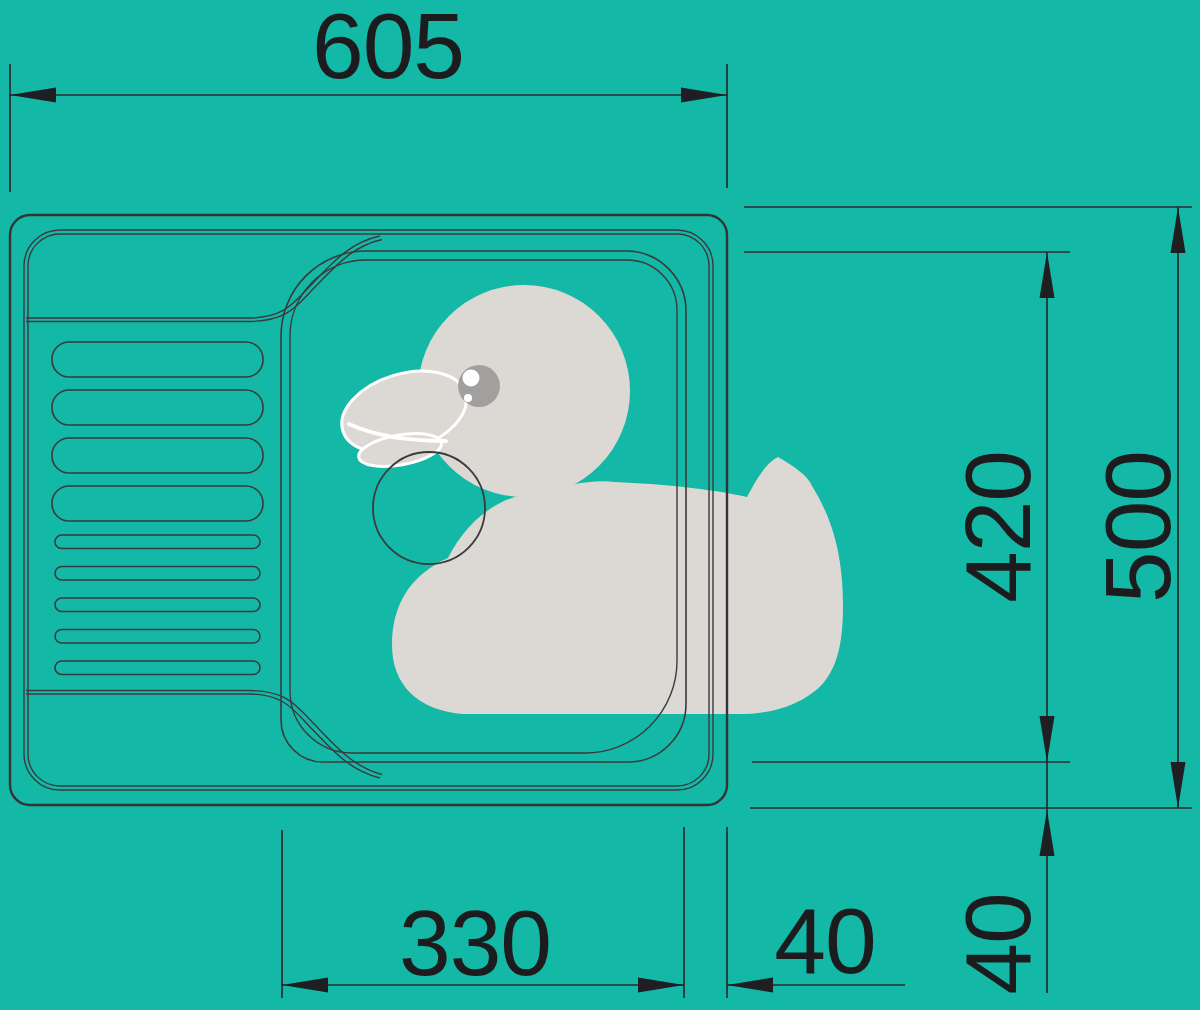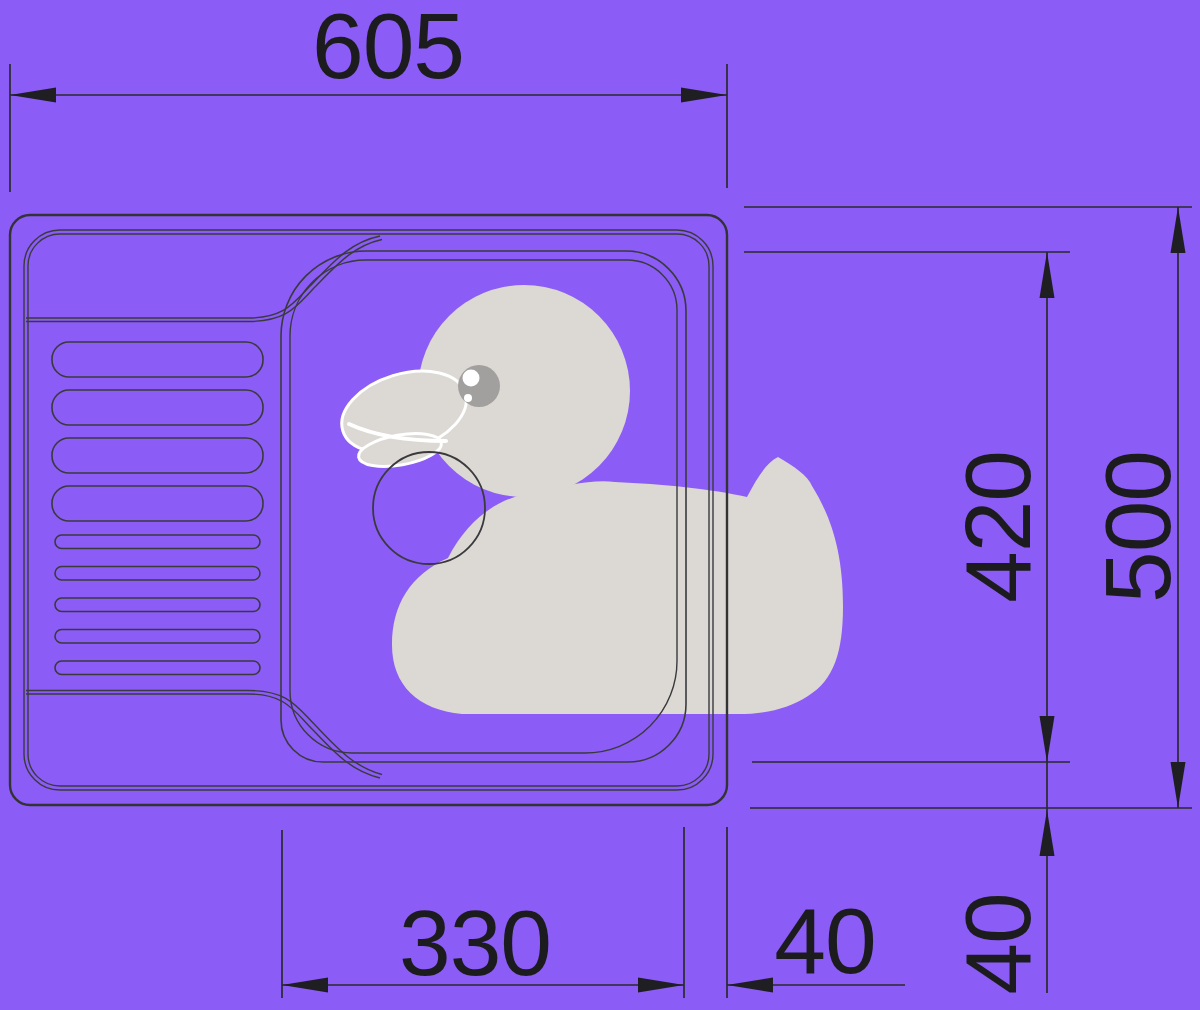--- a/index.html
+++ b/index.html
@@ -1,16 +1,16 @@
 <!DOCTYPE html>
 <html><head>
 <meta charset="utf-8">
 <style>
   html,body{margin:0;padding:0;background:#ffffff;}
-  .stage{position:relative;width:1200px;height:1010px;background:#8b5cf6;overflow:hidden;
+  .stage{position:relative;width:1200px;height:1010px;background:#14b8a6;overflow:hidden;
          font-family:"Liberation Sans", sans-serif;}
   svg{display:block;}
   .dim-text{font-family:"Liberation Sans", sans-serif;font-size:93px;font-weight:400;
             fill:#1c1c1f;letter-spacing:-1px;}
   .thin{fill:none;stroke:#3a3a3d;stroke-width:1.4;}
   .med{fill:none;stroke:#3a3a3d;stroke-width:1.6;}
   .thick{fill:none;stroke:#333336;stroke-width:2.4;}
   .dimline{fill:none;stroke:#2a2a2d;stroke-width:1.7;}
   .arrow{fill:#1f1f23;stroke:none;}
   .mouth{fill:none;stroke:#ffffff;stroke-width:4;stroke-linecap:round;}

